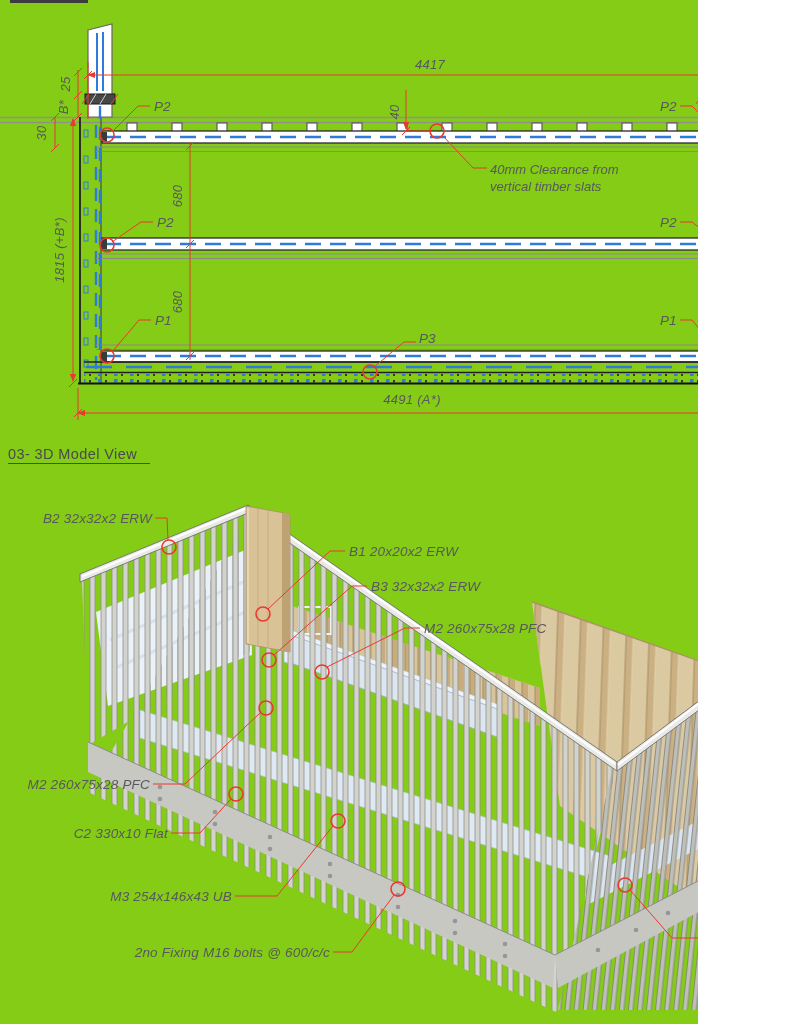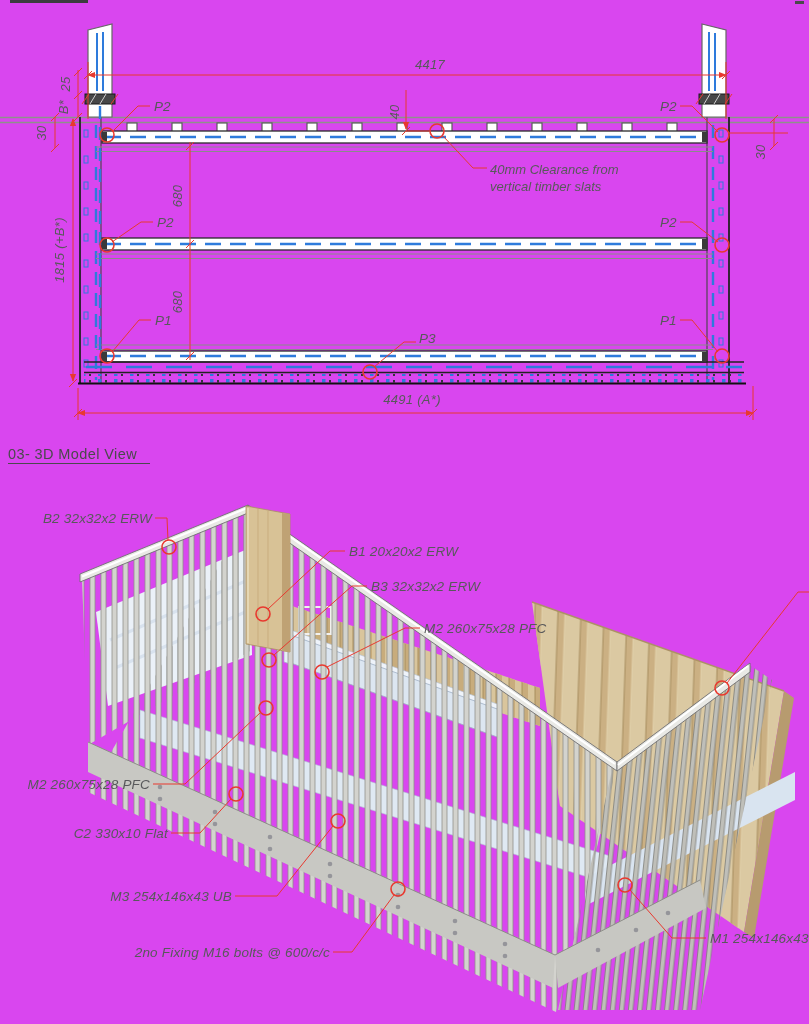--- a/index.html
+++ b/index.html
@@ -1,16 +1,16 @@
 <!DOCTYPE html>
 <html><head>
 <meta charset="utf-8">
 <style>
   html,body{margin:0;padding:0;background:#ffffff;}
-  #sheet{position:relative;width:809px;height:1024px;background:#d946ef;overflow:hidden;
+  #sheet{position:relative;width:698px;height:1024px;background:#84cc16;overflow:hidden;
          font-family:"Liberation Sans", sans-serif;text-align:center;}
   svg{display:block;}
   text{font-family:"Liberation Sans", sans-serif;}
   .dim{fill:#58595b;font-style:italic;font-size:13px;letter-spacing:.3px;}
   .plabel{fill:#58595b;font-style:italic;font-size:13.5px;}
   .note{fill:#58595b;font-style:italic;font-size:13px;}
   .lbl3d{fill:#58595b;font-style:italic;font-size:13.5px;letter-spacing:.2px;}
   .title3d{fill:#4a4a4c;font-size:14.5px;letter-spacing:.4px;}
   .red{stroke:#e8392f;fill:none;}
   .redthin{stroke:#e8392f;stroke-width:1;fill:none;}

